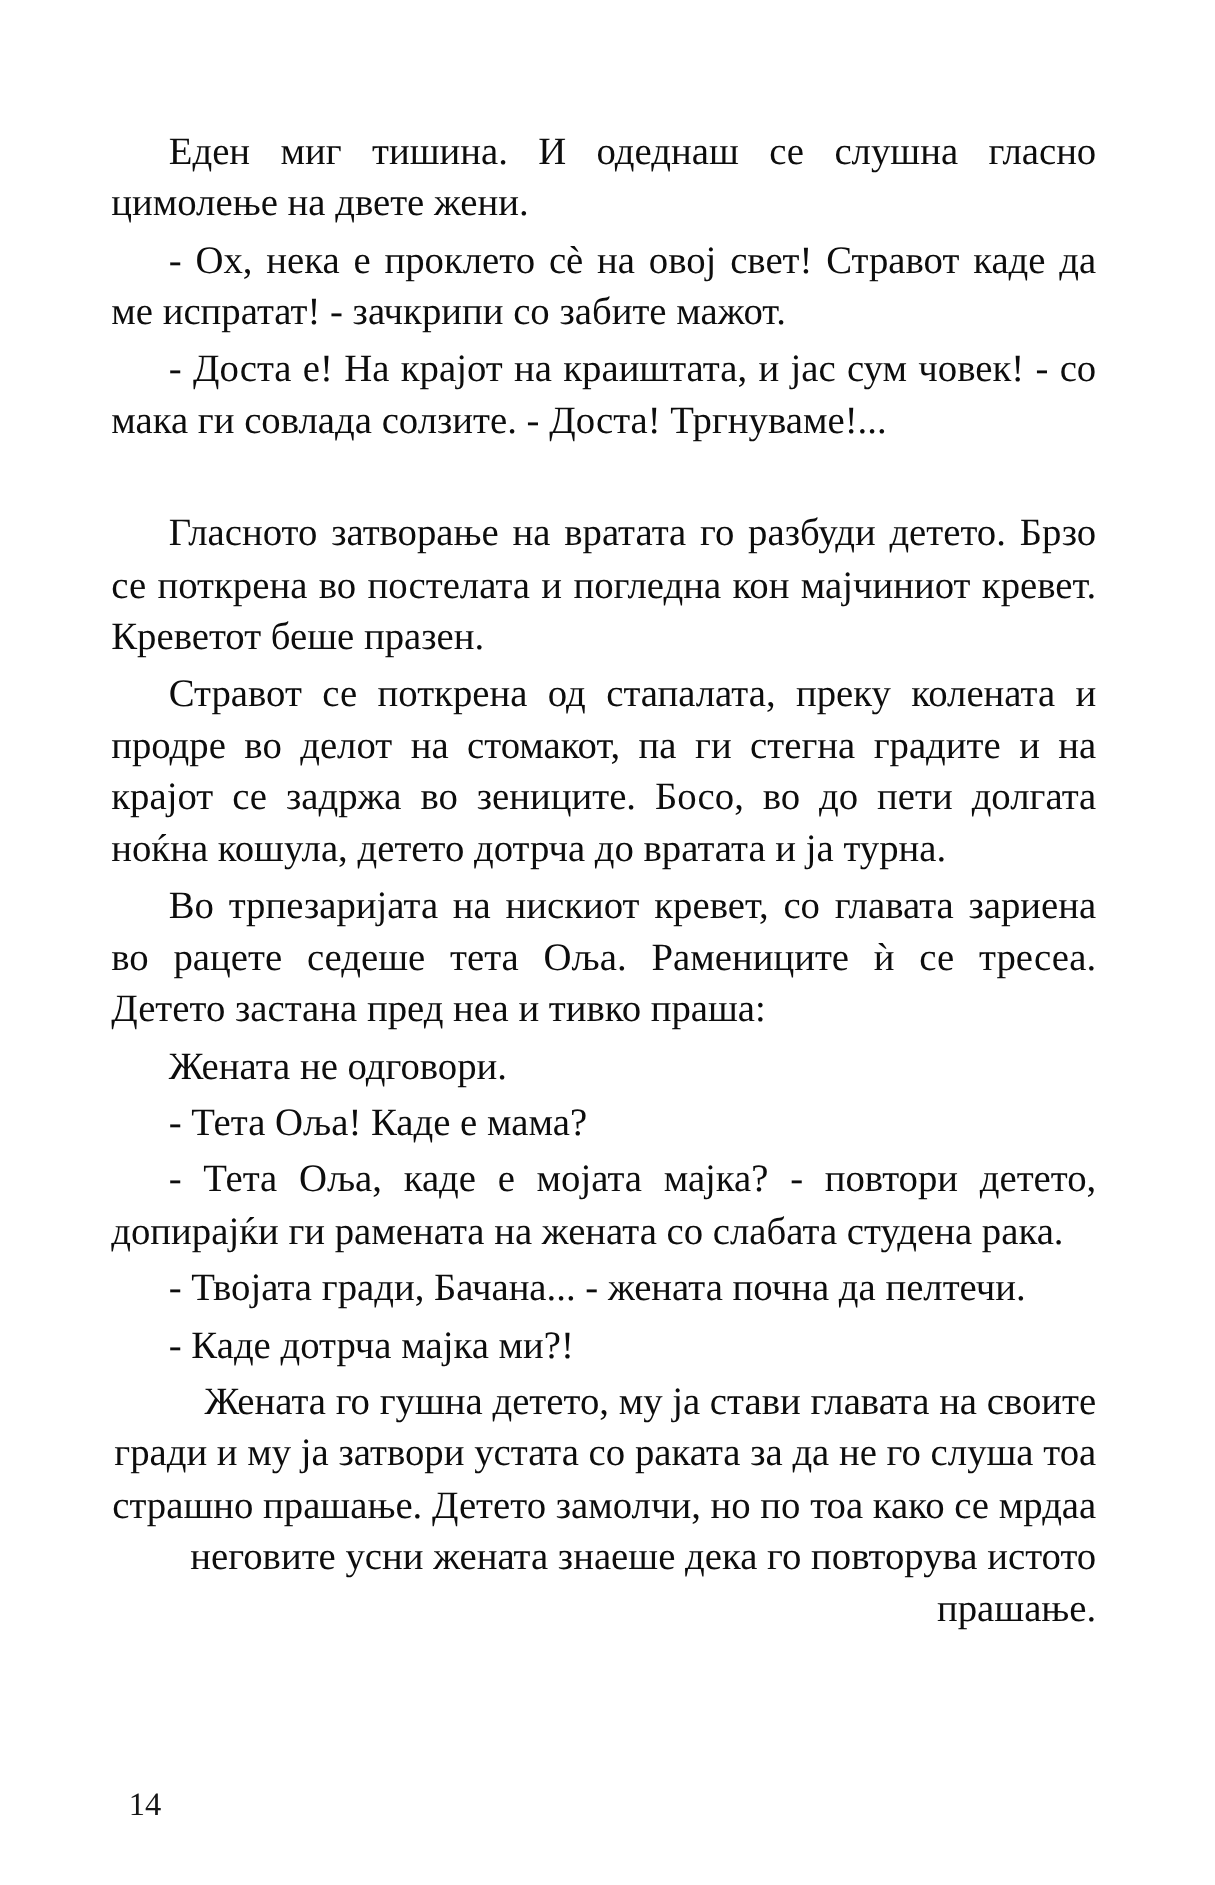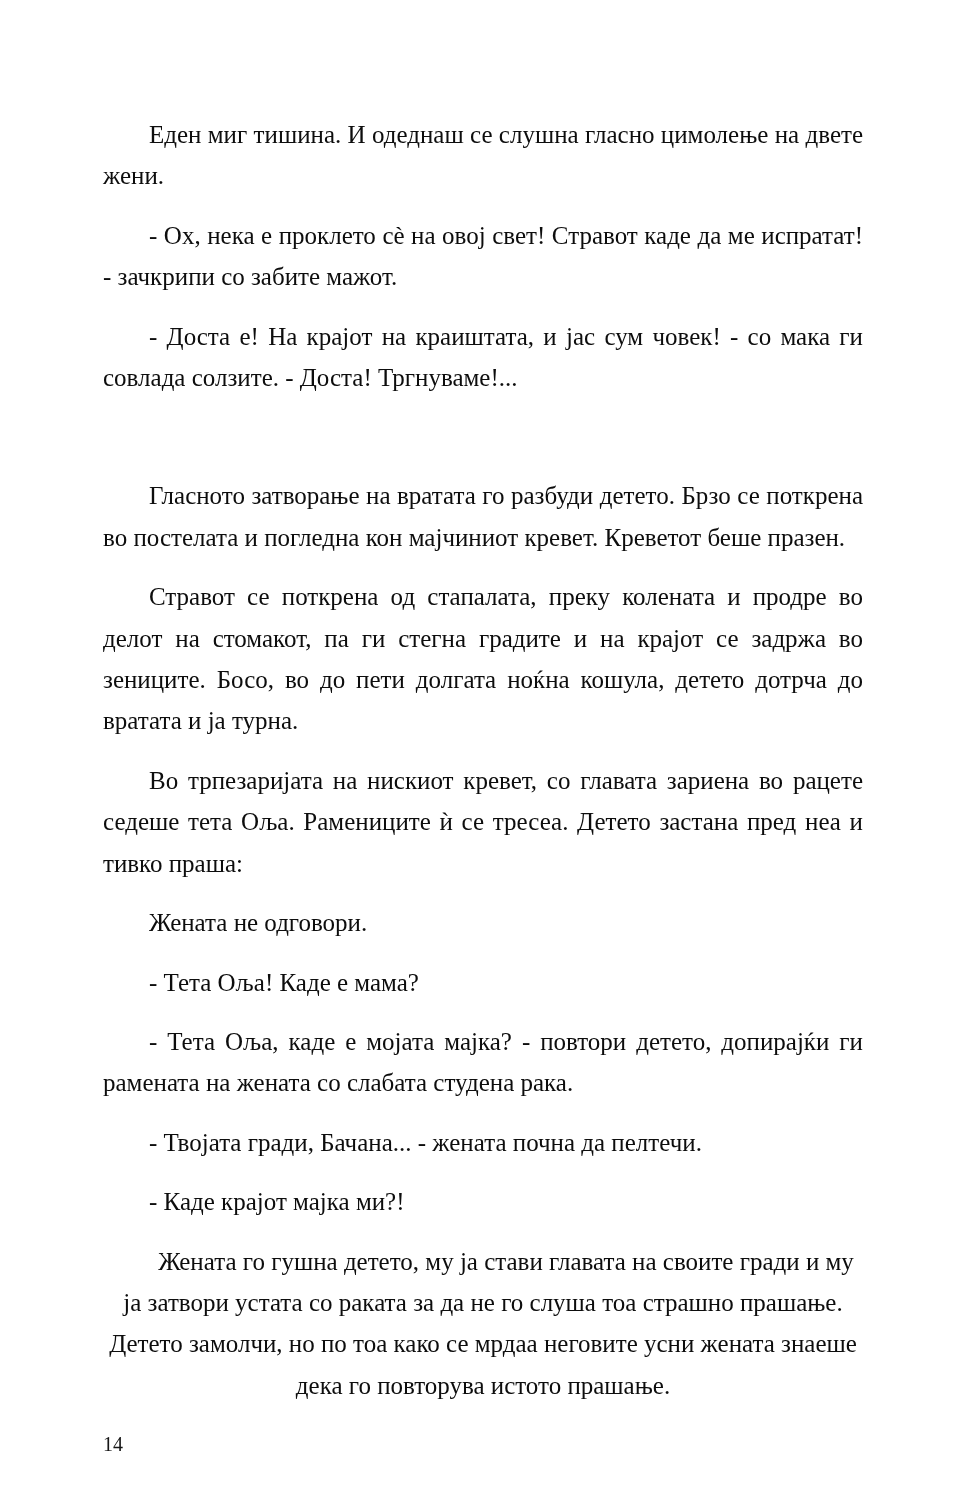--- a/index.html
+++ b/index.html
@@ -23,45 +23,45 @@
   }
 
   .text-block {
     position: absolute;
     left: 85px;
     top: 96px;
     width: 796px;
   }
 
   .para {
-    margin: 18px;
+    margin: 4px;
     text-align: justify;
     text-justify: inter-word;
-    font-size: 25px;
+    font-size: 31px;
     line-height: 41.4px;
     text-indent: 46px;
     color: #0d0d0d;
     -webkit-font-smoothing: antialiased;
   }
 
   .para:last-child {
-    text-align: center;
+    text-align: right;
   }
 
   
 
   .block-gap {
     height: 41px;
   }
 
   .page-number {
     position: absolute;
     left: 103px;
     top: 1428px;
-    font-size: 20px;
+    font-size: 26px;
     line-height: 32px;
     color: #161616;
     font-family: "Liberation Serif", "DejaVu Serif", serif;
   }
 </style>
 </head>
 <body>
 
 <div class="page">
 
@@ -73,20 +73,20 @@
 
     <div class="block-gap"></div>
 
     <p class="para">Гласното затворање на вратата го разбуди детето. Брзо се поткрена во постелата и погледна кон мајчиниот кревет. Креветот беше празен.</p>
     <p class="para">Стравот се поткрена од стапалата, преку колената и продре во делот на стомакот, па ги стегна градите и на крајот се задржа во зениците. Босо, во до пети долгата ноќна кошула, детето дотрча до вратата и ја турна.</p>
     <p class="para">Во трпезаријата на нискиот кревет, со главата зариена во рацете седеше тета Оља. Раменицитe ѝ се тресеа. Детето застана пред неа и тивко праша:</p>
     <p class="para">Жената не одговори.</p>
     <p class="para">- Тета Оља! Каде е мама?</p>
     <p class="para">- Тета Оља, каде е мојата мајка? - повтори детето, допирајќи ги рамената на жената со слабата студена рака.</p>
     <p class="para">- Твојата гради, Бачана... - жената почна да пелтечи.</p>
-    <p class="para">- Каде крајот мајка ми?!</p>
+    <p class="para">- Каде дотрча мајка ми?!</p>
     <p class="para">Жената го гушна детето, му ја стави главата на своите гради и му ја затвори устата со раката за да не го слуша тоа страшно прашање. Детето замолчи, но по тоа како се мрдаа неговите усни жената знаеше дека го повторува истото прашање.</p>
 
   </div>
 
   <div class="page-number">14</div>
 
 </div>
 
 </body></html>

